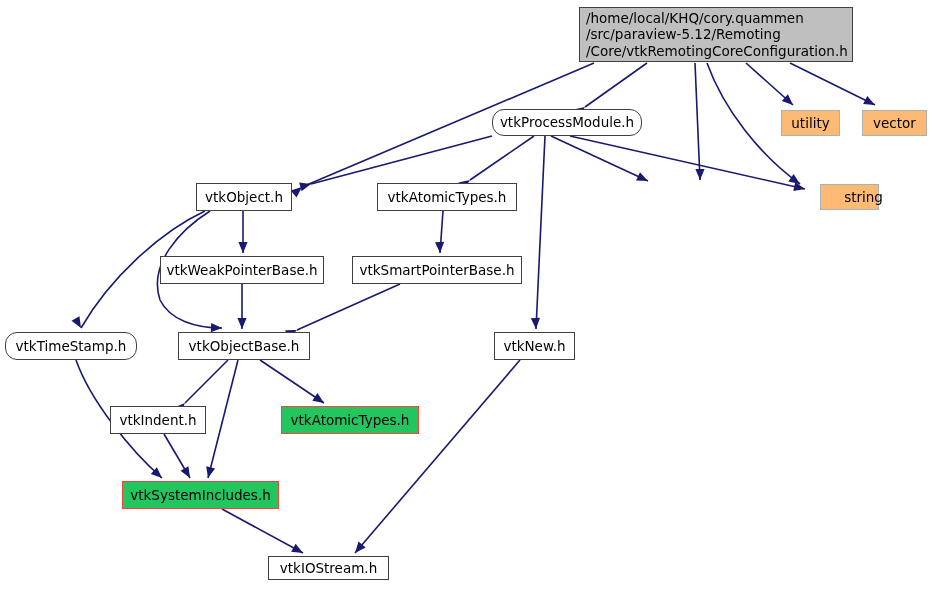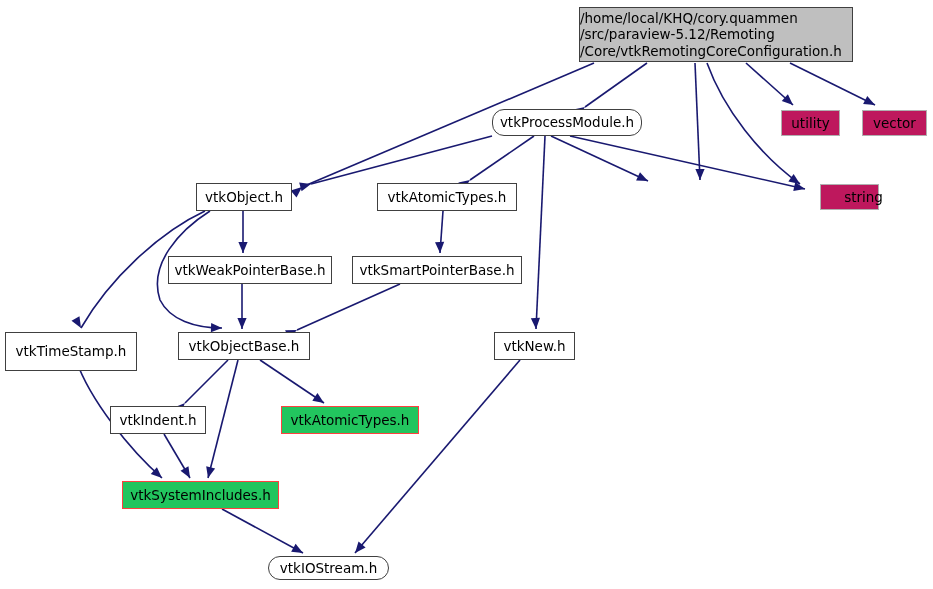--- a/index.html
+++ b/index.html
@@ -35,32 +35,33 @@
     background: #ffffff;
     border: 1px solid #808080;
     white-space: pre;
     z-index: 5;
   }
   .node.style-root {
     background: #bfbfbf;
     border: 1px solid #404040;
     justify-content: flex-start;
     text-align: left;
+    padding-left: 6px;
   }
   .node.style-dark {
     border: 1px solid #404040;
     background: #ffffff;
   }
   .node.style-red {
     border: 1px solid #ff4040;
     background: #22c55e;
   }
   .node.style-light {
     border: 1px solid #b0b0b0;
-    background: #be185d;
+    background: #fdba74;
   }
 </style>
 </head>
 <body>
 
 <div id="canvas">
   <svg id="edge-layer" viewBox="0 0 933 589" xmlns="http://www.w3.org/2000/svg">
       <g>
         <path d="M 594,63 L 302,187" fill="none" stroke="#191970" stroke-width="1.6"></path>
         <polygon points="0,0 -11,-4.6 -11,4.6" fill="#191970" transform="translate(302.00,187.00) rotate(320)"></polygon>
@@ -160,22 +161,22 @@
     </svg>
 <div class="node style-root" style="left: 579px; top: 7px; width: 274px; height: 55px;">/home/local/KHQ/cory.quammen
 /src/paraview-5.12/Remoting
 /Core/vtkRemotingCoreConfiguration.h</div>
     <div class="node style-dark" style="left: 492px; top: 109px; width: 150px; height: 27px; border-radius: 12px;">vtkProcessModule.h</div>
     <div class="node style-light" style="left: 781px; top: 110px; width: 59px; height: 26px;">utility</div>
     <div class="node style-light" style="left: 862px; top: 110px; width: 65px; height: 26px;">vector</div>
     <div class="node style-dark" style="left: 196px; top: 183px; width: 96px; height: 28px;">vtkObject.h</div>
     <div class="node style-dark" style="left: 377px; top: 183px; width: 140px; height: 28px;">vtkAtomicTypes.h</div>
     <div class="node style-light" style="left: 820px; top: 184px; width: 59px; height: 26px; padding-left: 28px;">string</div>
-    <div class="node style-dark" style="left: 160px; top: 256px; width: 164px; height: 28px; margin-left: 8px;">vtkWeakPointerBase.h</div>
+    <div class="node style-dark" style="left: 160px; top: 256px; width: 164px; height: 28px;">vtkWeakPointerBase.h</div>
     <div class="node style-dark" style="left: 352px; top: 256px; width: 170px; height: 28px;">vtkSmartPointerBase.h</div>
-    <div class="node style-dark" style="left: 5px; top: 332px; width: 132px; height: 39px;">vtkTimeStamp.h</div>
+    <div class="node style-dark" style="left: 5px; top: 332px; width: 132px; height: 28px; border-radius: 12px;">vtkTimeStamp.h</div>
     <div class="node style-dark" style="left: 178px; top: 332px; width: 132px; height: 28px;">vtkObjectBase.h</div>
     <div class="node style-dark" style="left: 494px; top: 332px; width: 81px; height: 28px;">vtkNew.h</div>
     <div class="node style-dark" style="left: 110px; top: 406px; width: 96px; height: 28px;">vtkIndent.h</div>
     <div class="node style-red" style="left: 281px; top: 406px; width: 138px; height: 28px;">vtkAtomicTypes.h</div>
     <div class="node style-red" style="left: 122px; top: 481px; width: 157px; height: 28px;">vtkSystemIncludes.h</div>
-    <div class="node style-dark" style="left: 268px; top: 556px; width: 121px; height: 24px; border-radius: 13px;">vtkIOStream.h</div>
+    <div class="node style-dark" style="left: 268px; top: 556px; width: 121px; height: 24px;">vtkIOStream.h</div>
   </div>
 
 </body></html>

